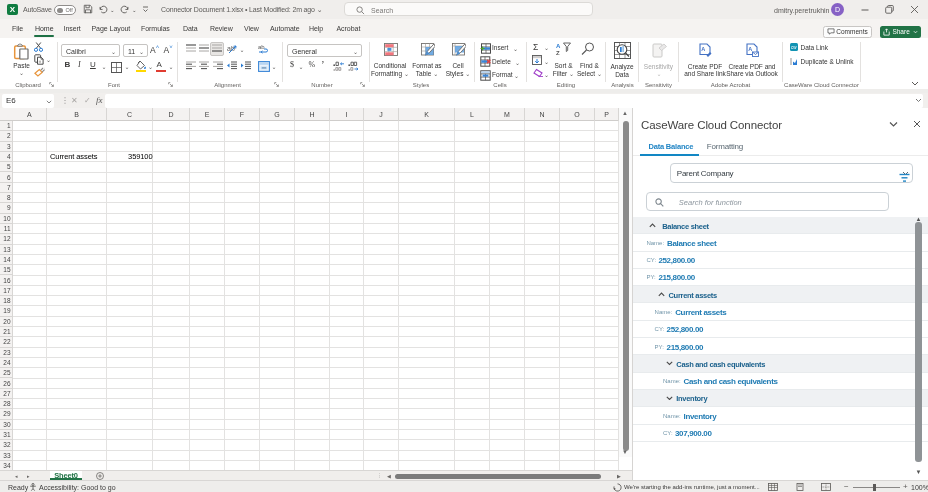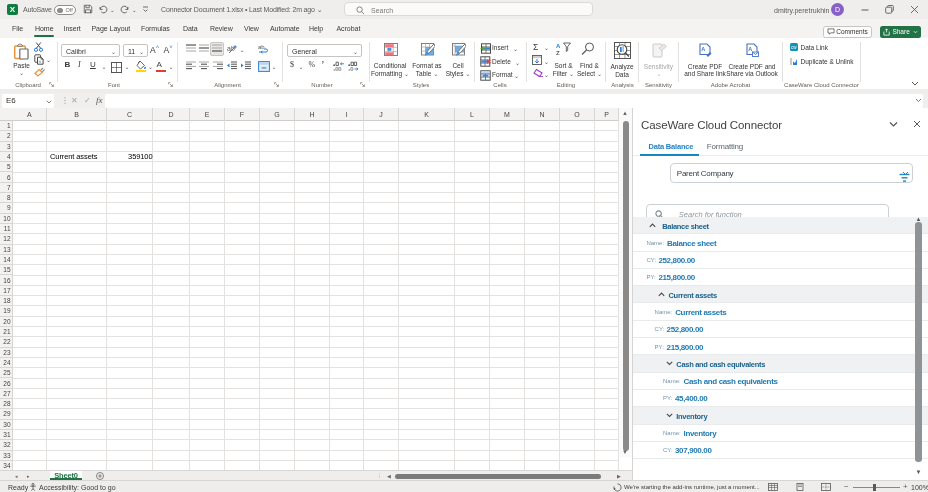--- a/index.html
+++ b/index.html
@@ -87,21 +87,21 @@
 .zoom-pm { position:absolute; top:1px; font-size:8px; color:#5c5a58; }
 
 
 #pane { left:632px; top:108px; width:296px; height:372px; background:#fff; border-left:1px solid #d6d4d2; }
 #pane-title { position:absolute; left:8px; top:11px; font-size:11.5px; color:#424242; letter-spacing:-0.1px; }
 .pane-hdr-icon { position:absolute; top:11px; color:#555; font-size:9px; line-height:0; }
 .pane-tab { position:absolute; top:33.5px; }
 #pane-tabstrip-border { position:absolute; left:0; top:46.5px; width:296px; height:1px; background:#ececec; }
 #pane-tab-underline { position:absolute; left:6.5px; top:45.5px; width:59px; height:2px; background:#1287c4; }
 #entity-dd { position:absolute; left:12.8px; top:54.5px; width:243px; height:20px; border:1px solid #cbd1d6; border-radius:4px;margin-left:24px; }
-#pane-search { position:absolute; left:12.8px; top:83.5px; width:243px; height:19px; border:1px solid #cbd1d6; border-radius:4px;margin-top:12px; }
+#pane-search { position:absolute; left:12.8px; top:83.5px; width:243px; height:19px; border:1px solid #cbd1d6; border-radius:4px; }
 #pane-list { position:absolute; left:0; top:109px; width:296px; }
 .prow { position:relative; width:100%; height:17.3px; border-bottom:1px solid #e8ebed;text-align:center; }
 .prow.hdr { background:#eff1f3; }
 .prow .chev { position:absolute; font-size:7px; color:#4a4a4a; top:4.5px; }
 .prow .htext { position:absolute; top:4.5px; font-size:7.5px; font-weight:bold; color:#1b618c; letter-spacing:-0.3px; }
 .prow .flabel { position:absolute; top:5.5px; font-size:6px; color:#7195a9; }
 .prow .fvalue { position:absolute; top:4.5px; font-size:8px; font-weight:bold; color:#1f7bb3; letter-spacing:-0.35px; }
 #pane-scroll { position:absolute; left:280px; top:109px; width:12px; height:263px; }
 #pane-scroll .thumb { position:absolute; left:2px; top:5px; width:6.5px; height:240px; background:#8f9396; border-radius:3px; }
 </style>
@@ -771,24 +771,20 @@
       <div class="prow hdr">
         <span class="chev" style="left: 33px; line-height: 0; top: 6px;"><svg width="7" height="4.5" viewBox="0 0 7 4.5">
             <path d="M0.8 0.8L3.5 3.5l2.7-2.7" fill="none" stroke="#4a4a4a" stroke-width="1.1"></path>
           </svg></span>
         <span class="htext" style="left: 43.3px;">Cash and cash equivalents</span>
       </div>
       <div class="prow">
         <span class="flabel" style="left: 30px;">Name:</span>
         <span class="fvalue" style="left: 50.6px;">Cash and cash equivalents</span>
       </div>
-      <div class="prow">
-        <span class="flabel" style="left: 30px;">PY:</span>
-        <span class="fvalue" style="left: 42px;">45,400.00</span>
-      </div>
       <div class="prow hdr">
         <span class="chev" style="left: 33px; line-height: 0; top: 6px;"><svg width="7" height="4.5" viewBox="0 0 7 4.5">
             <path d="M0.8 0.8L3.5 3.5l2.7-2.7" fill="none" stroke="#4a4a4a" stroke-width="1.1"></path>
           </svg></span>
         <span class="htext" style="left: 43.3px;">Inventory</span>
       </div>
       <div class="prow">
         <span class="flabel" style="left: 30px;">Name:</span>
         <span class="fvalue" style="left: 50.6px;">Inventory</span>
       </div>

